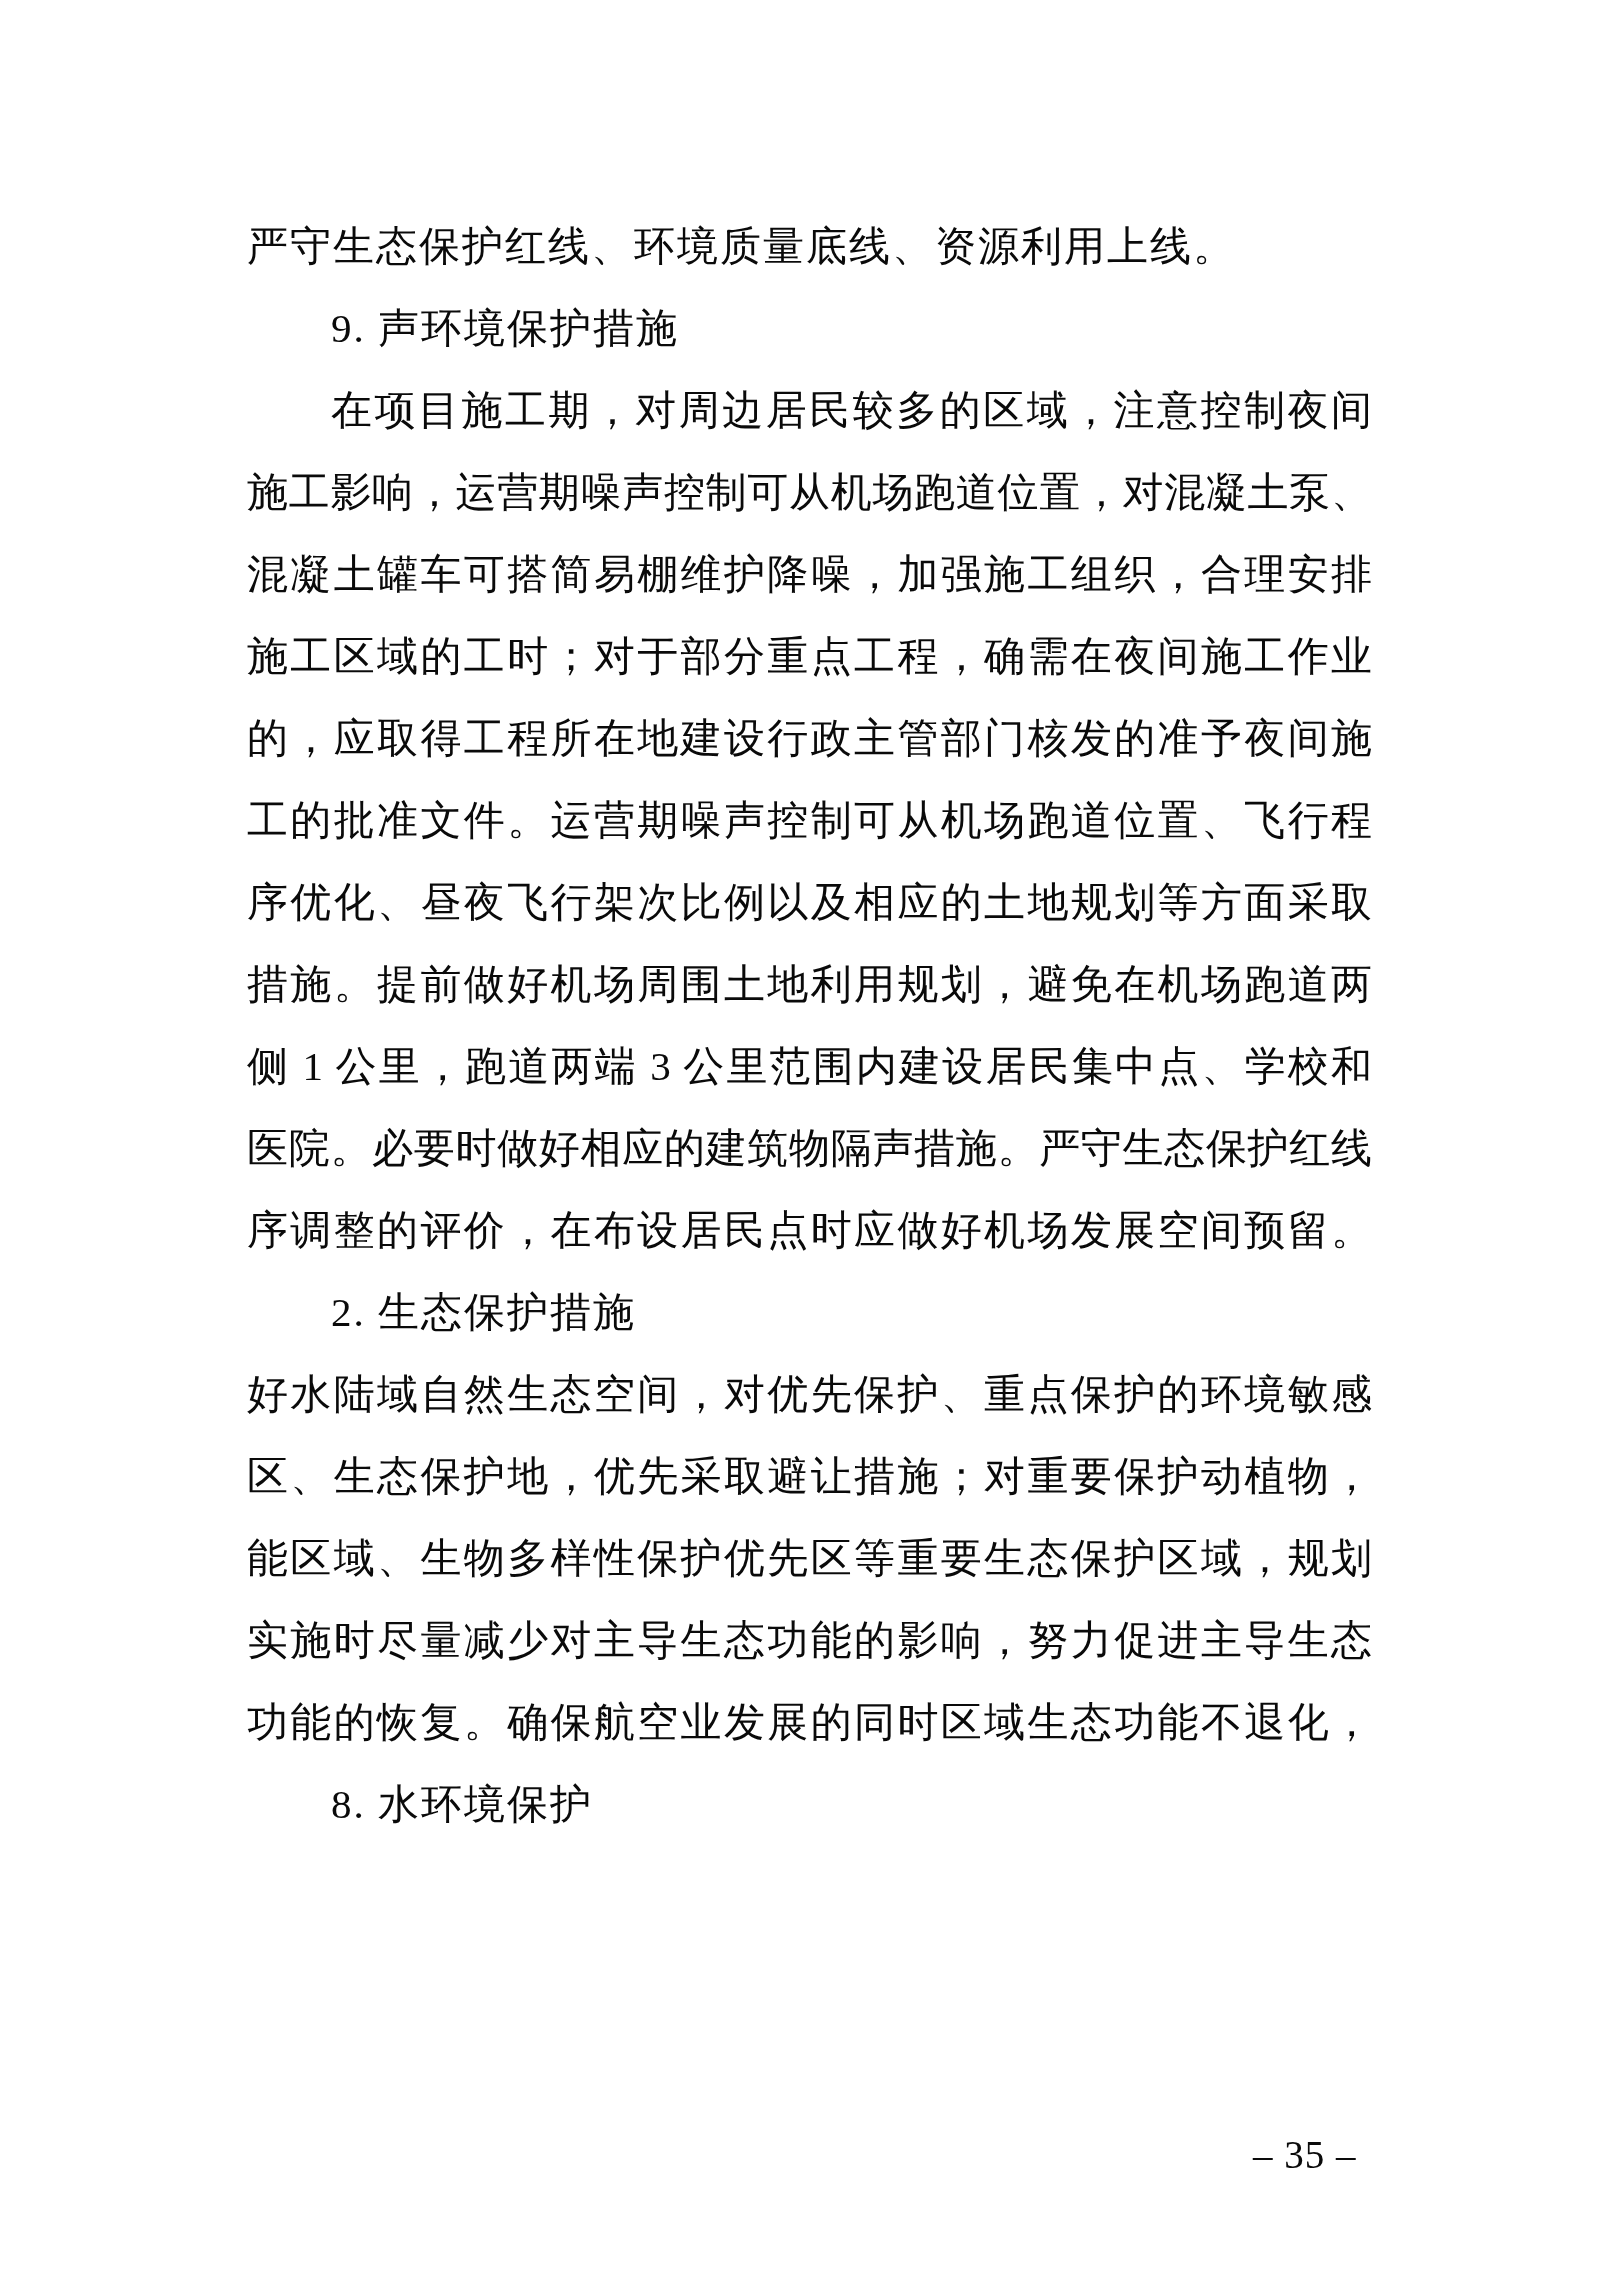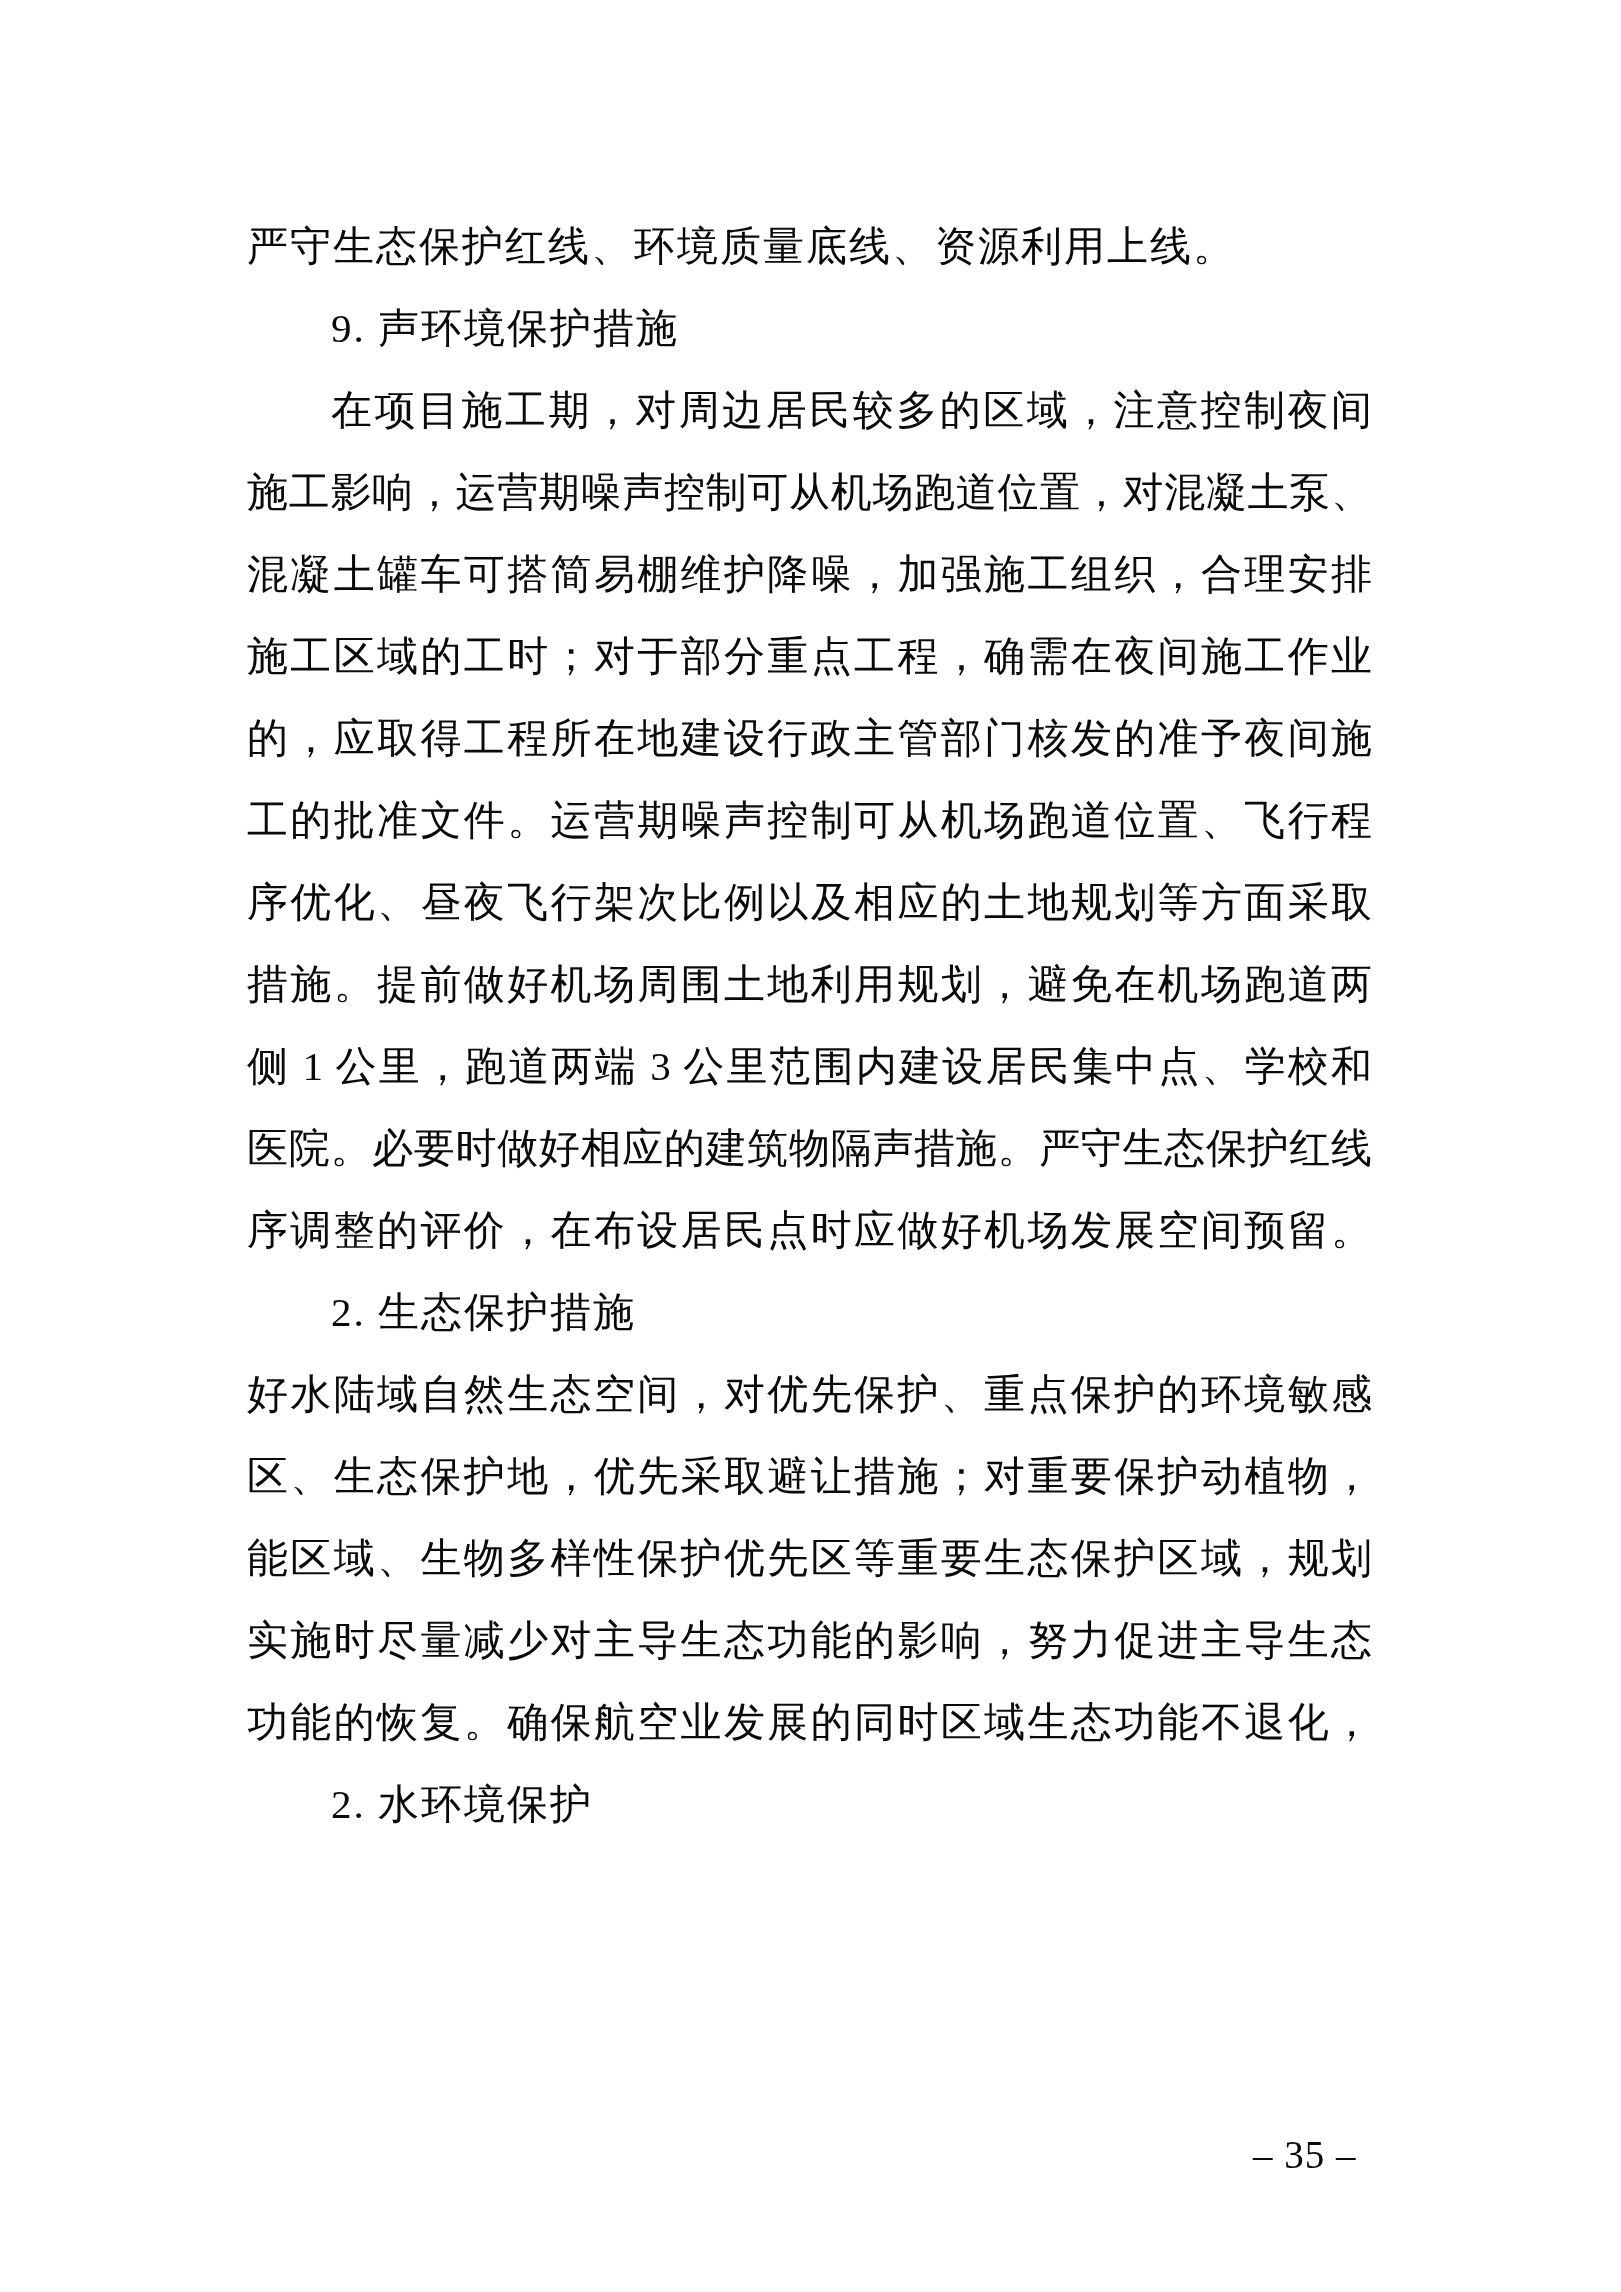--- a/index.html
+++ b/index.html
@@ -77,19 +77,19 @@
     <div class="line justify">措施。提前做好机场周围土地利用规划，避免在机场跑道两</div>
     <div class="line justify">侧 1 公里，跑道两端 3 公里范围内建设居民集中点、学校和</div>
     <div class="line justify">医院。必要时做好相应的建筑物隔声措施。严守生态保护红线</div>
     <div class="line justify">序调整的评价，在布设居民点时应做好机场发展空间预留。</div>
     <div class="line indent">2. 生态保护措施</div>
     <div class="line justify">好水陆域自然生态空间，对优先保护、重点保护的环境敏感</div>
     <div class="line justify">区、生态保护地，优先采取避让措施；对重要保护动植物，</div>
     <div class="line justify">能区域、生物多样性保护优先区等重要生态保护区域，规划</div>
     <div class="line justify">实施时尽量减少对主导生态功能的影响，努力促进主导生态</div>
     <div class="line justify">功能的恢复。确保航空业发展的同时区域生态功能不退化，</div>
-    <div class="line indent">2. 水环境保护</div>
+    <div class="line indent">8. 水环境保护</div>
   </div>
 
   <div class="page-number">– 35 –</div>
 
 </div>
 
 
 </body></html>

